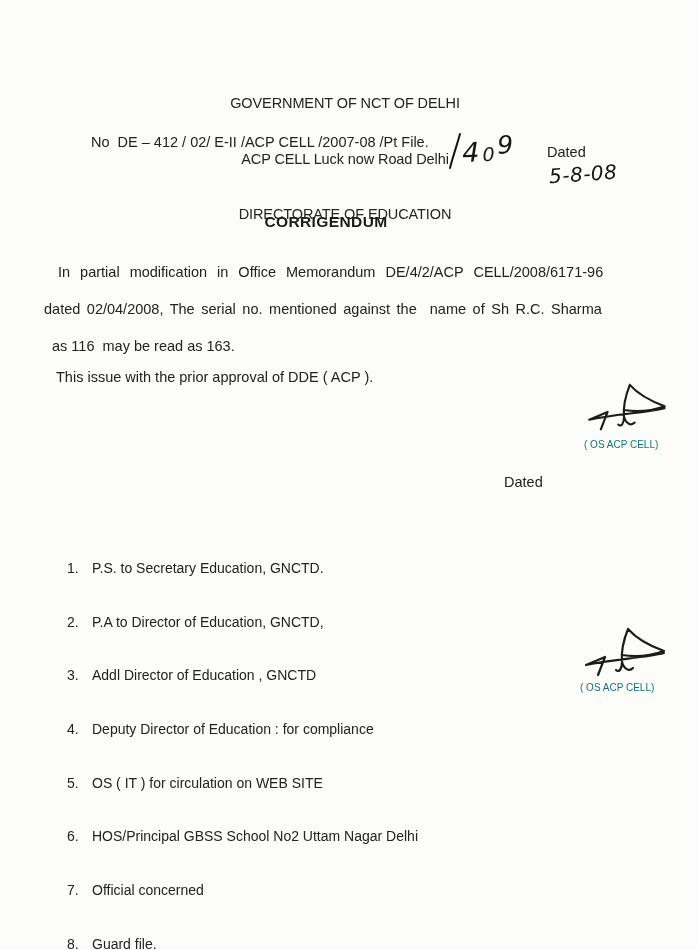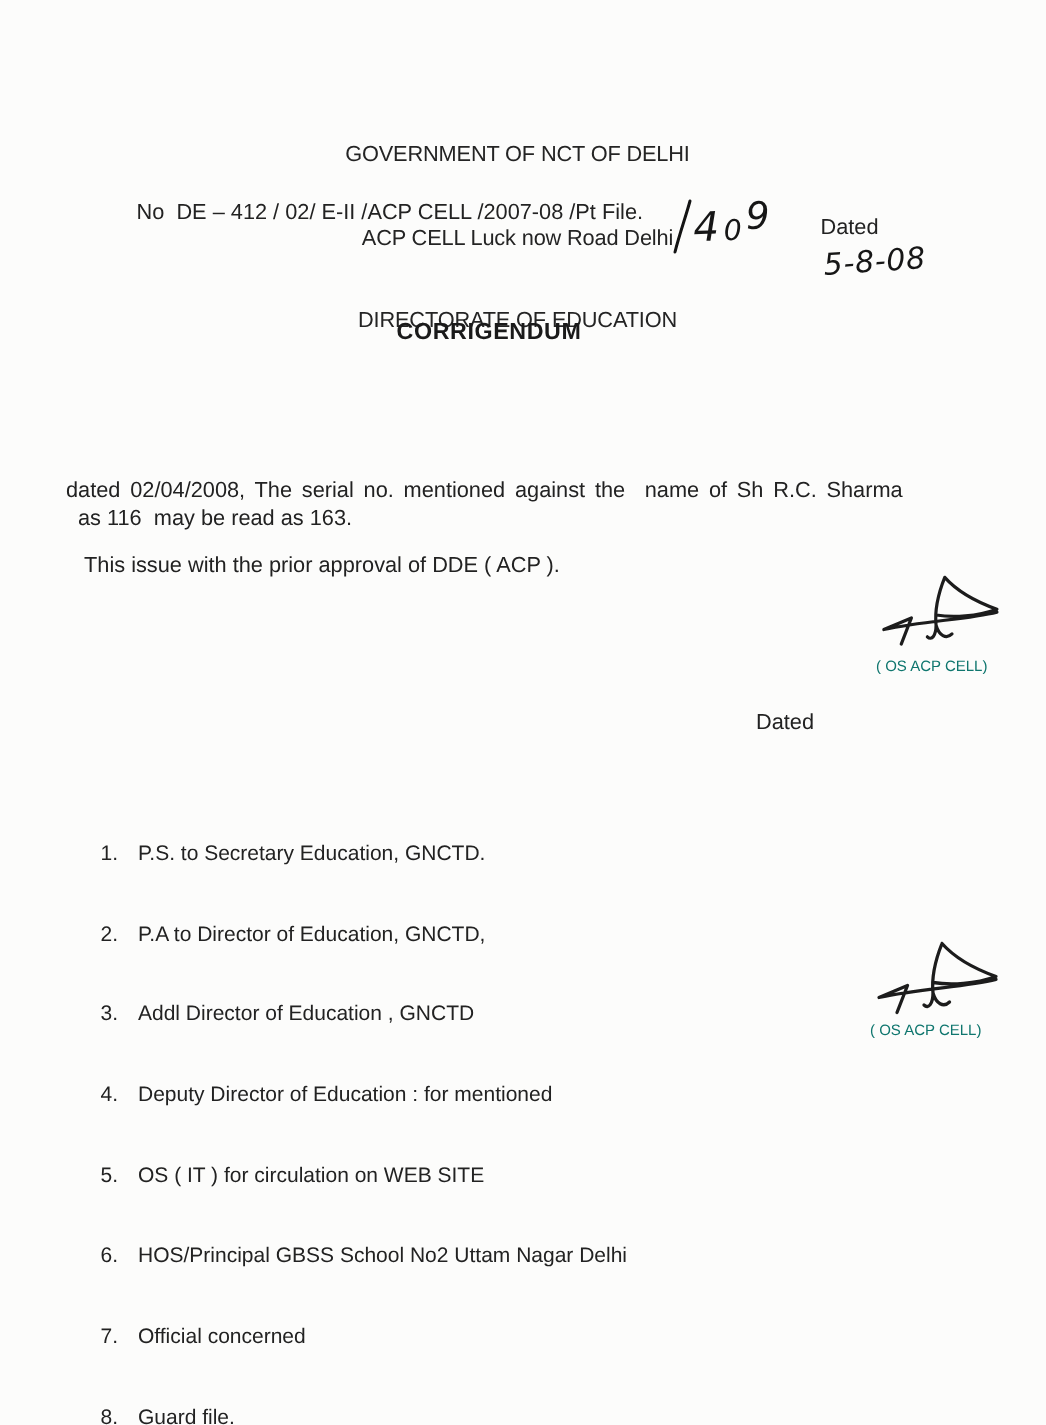--- a/index.html
+++ b/index.html
@@ -19,21 +19,21 @@
     text-align:center;
     font-size:14.5px;line-height:18.5px;
     color:#242424;letter-spacing:-0.1px;margin-left:16px;
   }
   .title{
     top:213px;left:1px;width:650px;
     text-align:center;
     font-weight:bold;font-size:15.5px;letter-spacing:0.4px;color:#1a1a1a;
   }
   .ws-wide{word-spacing:6px;}
-  .ws-med{word-spacing:2.5px;margin-top:18px;}
+  .ws-med{word-spacing:2.5px;}
   .hand{
     font-family:"DejaVu Sans", sans-serif;
     font-style:italic;
     color:#161616;
   }
   .hand-num{top:133px;left:462px;transform:rotate(-2deg);letter-spacing:1px;}
   .hand-num .hd0{font-size:27px;display:inline-block;position:relative;top:3px;}
   .hand-num .hd1{font-size:19px;display:inline-block;position:relative;top:3px;margin-left:2px;}
   .hand-num .hd2{font-size:25px;display:inline-block;position:relative;top:-4px;margin-left:2px;}
   .hand-date{top:162px;left:549px;font-size:20px;transform:rotate(-4deg);letter-spacing:0.5px;}
@@ -61,38 +61,39 @@
   </svg>
 
   <div class="abs hand hand-num"><span class="hd0">4</span><span class="hd1">0</span><span class="hd2">9</span></div>
 
   <div class="abs print" style="top:144px;left:547px;">Dated</div>
 
   <div class="abs hand hand-date">5-8-08</div>
 
   <div class="abs title">CORRIGENDUM</div>
 
+  <div class="abs print ws-wide" style="top:264px;left:58px;">In partial modification in Office Memorandum DE/4/2/ACP CELL/2008/6171-96</div>
   <div class="abs print ws-med" style="top:301px;left:44px;">dated 02/04/2008, The serial no. mentioned against the  name of Sh R.C. Sharma</div>
   <div class="abs print" style="top:338px;left:52px;">as 116  may be read as 163.</div>
   <div class="abs print" style="top:369px;left:56px;">This issue with the prior approval of DDE ( ACP ).</div>
 
   <svg class="abs" style="top:382px;left:581px;" width="88" height="58" viewBox="0 0 90 60">
     <path d="M50,3 C46,13 43,26 44,36 C44,43 41,47 38,44 M44,36 C46,43 51,46 55,42
              M50,3 C58,12 72,20 86,25 C72,30 56,31 44,29
              M86,27 C66,32 36,33 8,39 L27,31 L20,49" fill="none" stroke="#1c1c1c" stroke-width="2.2" stroke-linecap="round" stroke-linejoin="round"></path>
   </svg>
   <div class="abs sig-label" style="top:439px;left:561px;">( OS ACP CELL)</div>
 
   <div class="abs print" style="top:474px;left:504px;">Dated</div>
 
   <div class="abs list-block">
     <div class="li-row"><span class="li-no">1.</span><span>P.S. to Secretary Education, GNCTD.</span></div>
     <div class="li-row"><span class="li-no">2.</span><span>P.A to Director of Education, GNCTD,</span></div>
     <div class="li-row"><span class="li-no">3.</span><span>Addl Director of Education , GNCTD</span></div>
-    <div class="li-row"><span class="li-no">4.</span><span>Deputy Director of Education : for mentioned</span></div>
+    <div class="li-row"><span class="li-no">4.</span><span>Deputy Director of Education : for compliance</span></div>
     <div class="li-row"><span class="li-no">5.</span><span>OS ( IT ) for circulation on WEB SITE</span></div>
     <div class="li-row"><span class="li-no">6.</span><span>HOS/Principal GBSS School No2 Uttam Nagar Delhi</span></div>
     <div class="li-row"><span class="li-no">7.</span><span>Official concerned</span></div>
     <div class="li-row"><span class="li-no">8.</span><span>Guard file.</span></div>
   </div>
 
   <svg class="abs" style="top:626px;left:577px;" width="92" height="60" viewBox="0 0 90 60">
     <path d="M50,3 C46,13 43,26 44,36 C44,43 41,47 38,44 M44,36 C46,43 51,46 55,42
              M50,3 C58,12 72,20 86,25 C72,30 56,31 44,29
              M86,27 C66,32 36,33 8,39 L27,31 L20,49" fill="none" stroke="#1c1c1c" stroke-width="2.2" stroke-linecap="round" stroke-linejoin="round"></path>

